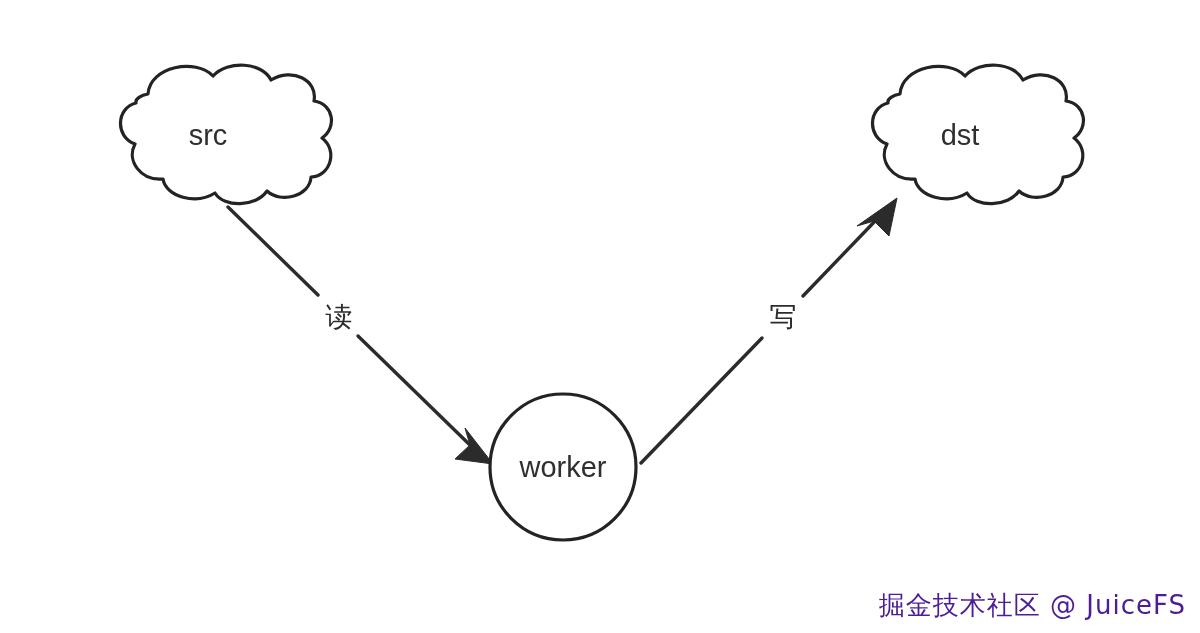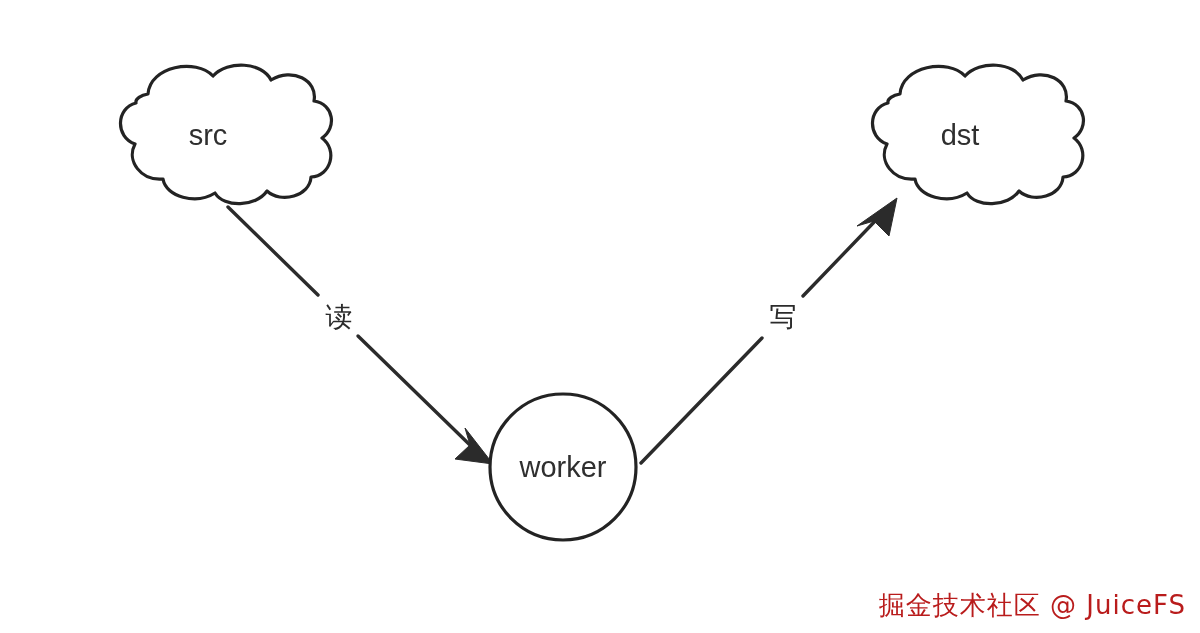--- a/index.html
+++ b/index.html
@@ -56,21 +56,21 @@
     stroke: #2b2b2b;
     stroke-width: 1;
     stroke-linejoin: round;
   }
   .watermark {
     position: absolute;
     right: 14px;
     bottom: 10px;
     font-family: "DejaVu Sans", "Liberation Sans", sans-serif;
     font-size: 26px;
-    color: #b91c1c;
+    color: #4c1d95;
     letter-spacing: 1px;
     text-shadow: 1px 1px 0 #ffffff;
     white-space: nowrap;
     user-select: none;
     margin-left: 24px;
   }
 </style>
 </head>
 <body>
 

